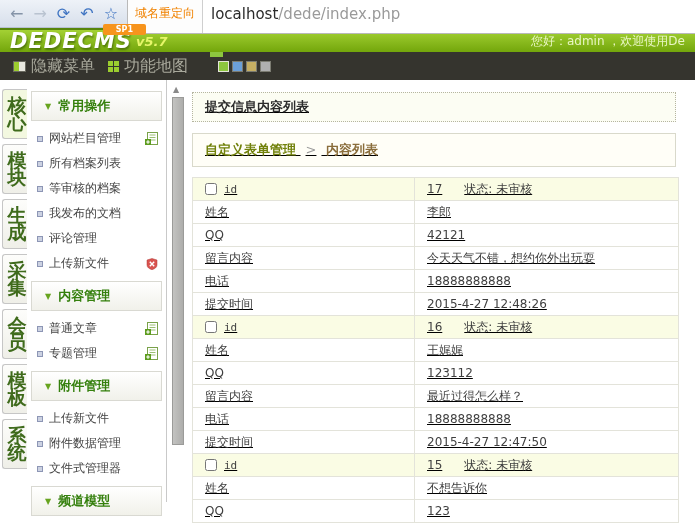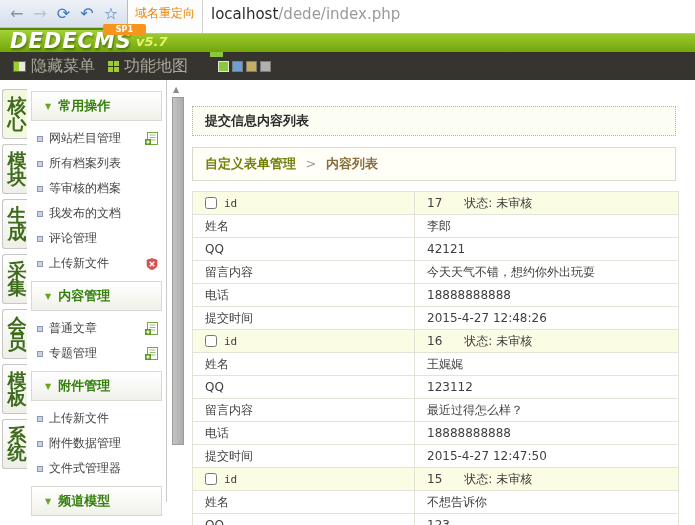--- a/index.html
+++ b/index.html
@@ -64,21 +64,21 @@
     font-size:12px; color:#454545; cursor:pointer; }
   .bullet { flex:none; width:6px; height:6px; background:#ccd2e2; border:1px solid #8d96b5; }
   .item-icon { margin-left:auto; display:flex; }
 
   .menu-scroll { width:23px; flex:none; position:relative; }
   .scroll-up { position:absolute; top:5px; left:6px; font-size:8px; color:#8a8a8a; cursor:pointer; }
   .scroll-thumb { position:absolute; top:17px; left:5px; width:12px; height:348px;
     background:linear-gradient(90deg,#c3c3c1,#adadab); border:1px solid #9b9b99; cursor:grab; }
 
   
-  .content { flex:1; padding:26px 0 0 2px; }
+  .content { flex:1; padding:12px 0 0 2px;text-decoration:underline; }
   .title-box { width:484px; border:1px dotted #b5b5a0; background:#fcfdf3;
     padding:5px 12px; font-size:13px; font-weight:bold; color:#2c2c2c; }
   .crumb-box { width:484px; margin-top:11px; border:1px solid #d9d9cb; background:#fffef7;
     padding:7px 12px; font-size:13px; font-weight:bold; }
   .crumb-parent { color:#71810a; cursor:pointer; }
   .crumb-sep { color:#999; font-weight:normal; margin:0 5px; }
   .crumb-cur { color:#8a6d3b; }
 
   .data-table { width:487px; margin-top:10px; border-collapse:collapse;
     font-size:12px; color:#3f3f3f; }
@@ -104,20 +104,21 @@
     <span class="url"><span class="url-host">localhost</span><span class="url-path">/dede/index.php</span></span>
   </div>
 </div>
 
 <div class="app-header">
   <div class="logo-wrap">
     <span class="logo">DEDECMS</span>
     <span class="sp1">SP1</span>
   </div>
   <span class="ver">v5.7</span>
+  <span class="welcome">您好：admin ，欢迎使用De</span>
 </div>
 
 <div class="dark-bar">
   <span class="notch" style="background-color: rgb(141, 198, 63);"></span>
   <span class="dbar-item">
     <span class="hide-menu-glyph"></span>
     <span>隐藏菜单</span>
   </span>
   <span class="dbar-item">
     <span class="map-glyph"></span>

